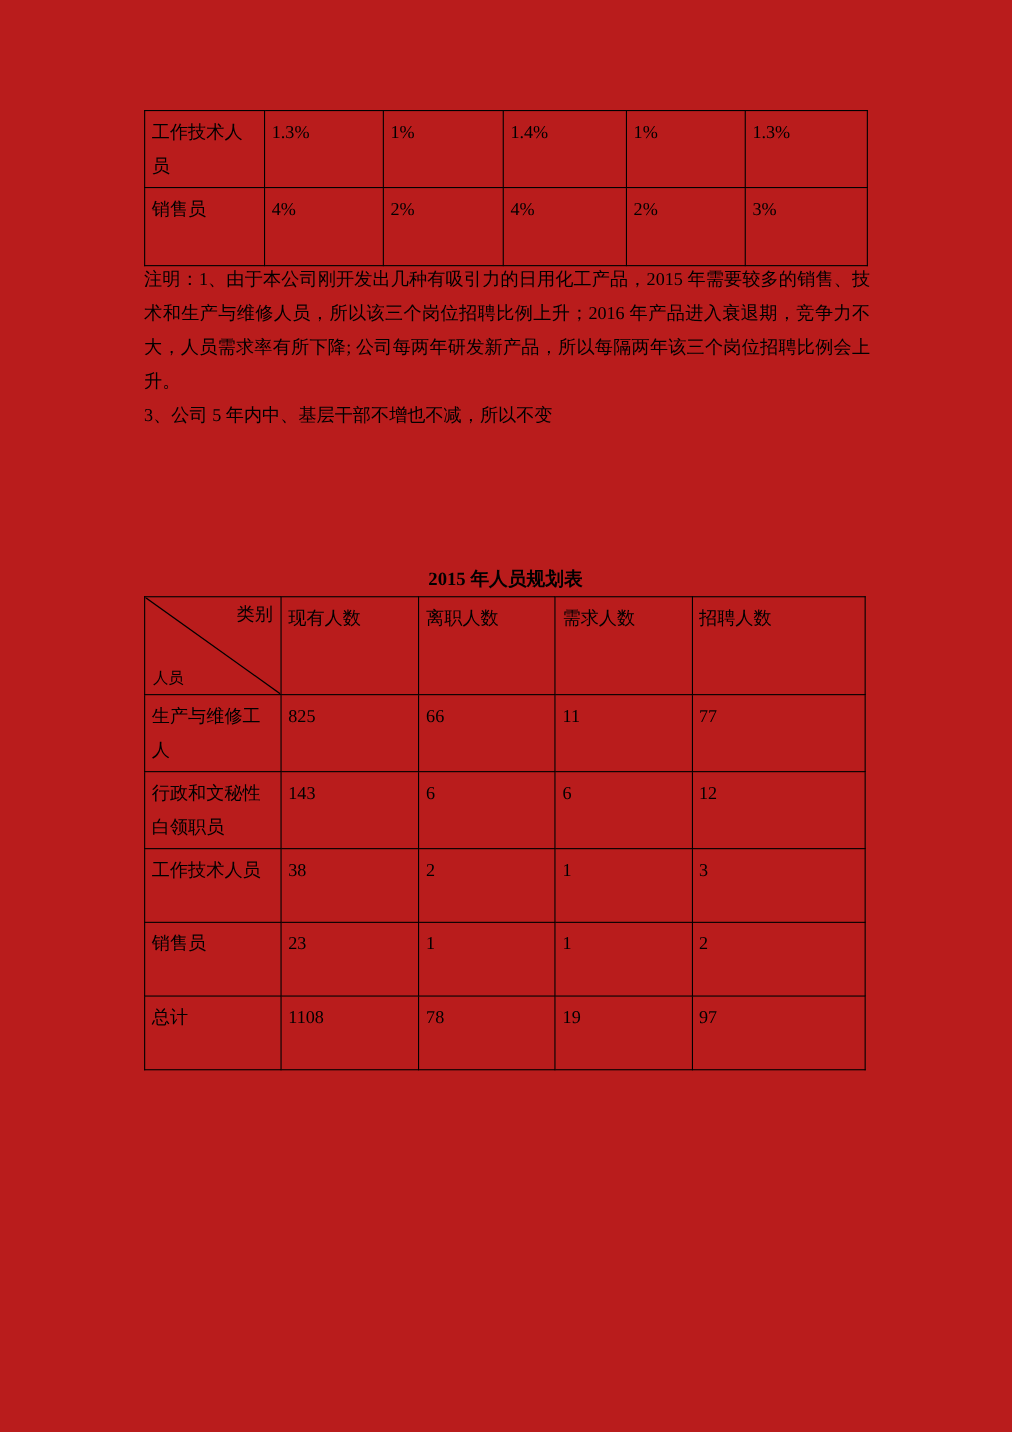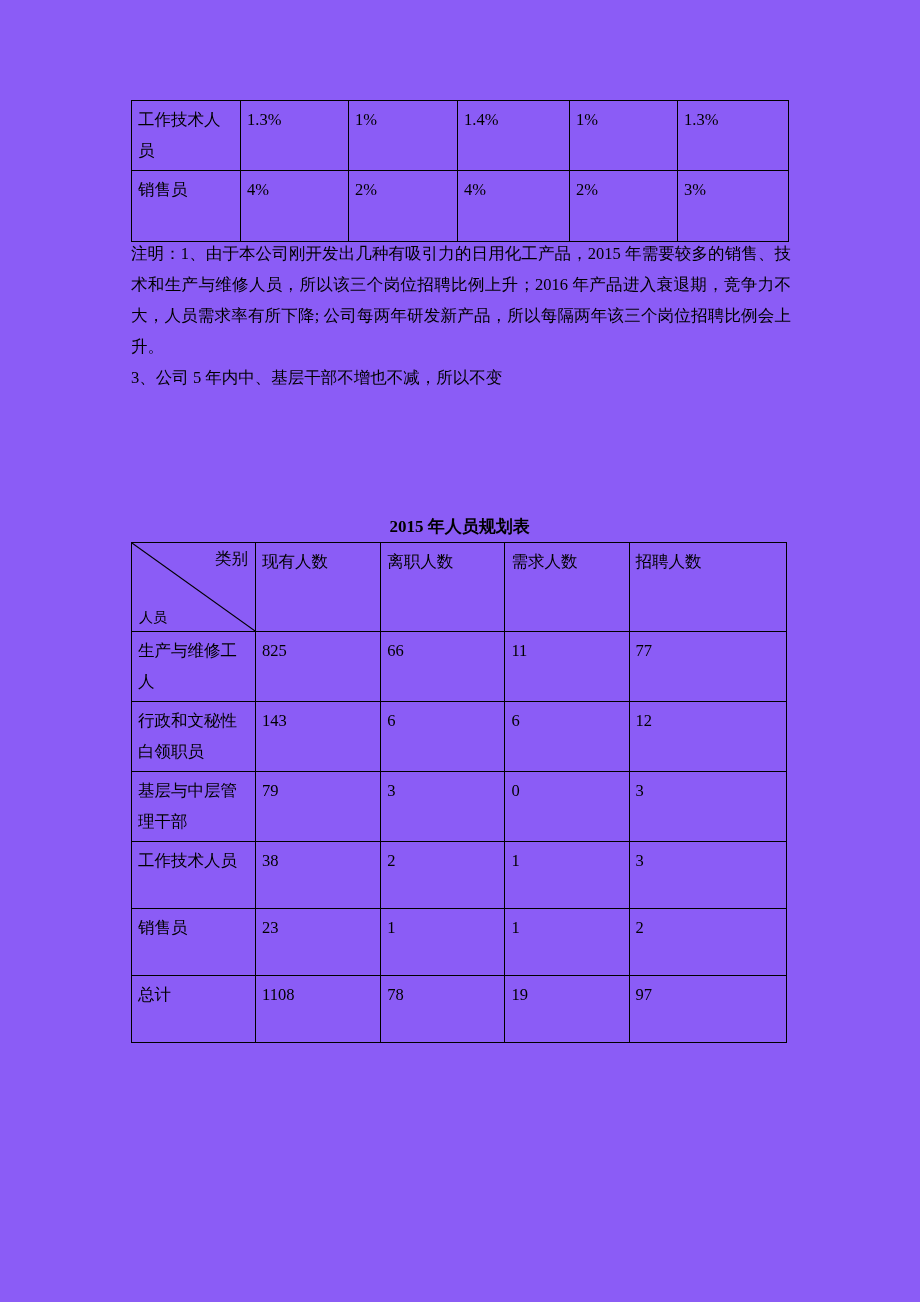--- a/index.html
+++ b/index.html
@@ -12,21 +12,21 @@
     height: 1302px;
     position: relative;
     font-family: "Liberation Serif", "DejaVu Serif", serif;
     color: #000000;
     overflow: hidden;
   }
 
   .page {
     position: absolute;
     inset: 0;
-    background: #8b5cf6;
+    background: #b91c1c;
   }
 
   
   .watermark {
     position: absolute;
     left: 170px;
     top: 606px;
     width: 520px;
     font-family: "Liberation Sans", "DejaVu Sans", sans-serif;
     font-size: 48px;
@@ -211,27 +211,20 @@
       </tr>
 
       <tr class="two-line">
         <td class="lbl-left">行政和文秘性白领职员</td>
         <td class="num">143</td>
         <td class="num">6</td>
         <td class="num">6</td>
         <td class="num">12</td>
       </tr>
 
-      <tr class="two-line">
-        <td class="lbl-left">基层与中层管理干部</td>
-        <td class="num">79</td>
-        <td class="num">3</td>
-        <td class="num">0</td>
-        <td class="num">3</td>
-      </tr>
 
       <tr class="tall">
         <td class="lbl-left">工作技术人员</td>
         <td class="num">38</td>
         <td class="num">2</td>
         <td class="num">1</td>
         <td class="num">3</td>
       </tr>
 
       <tr class="tall">

